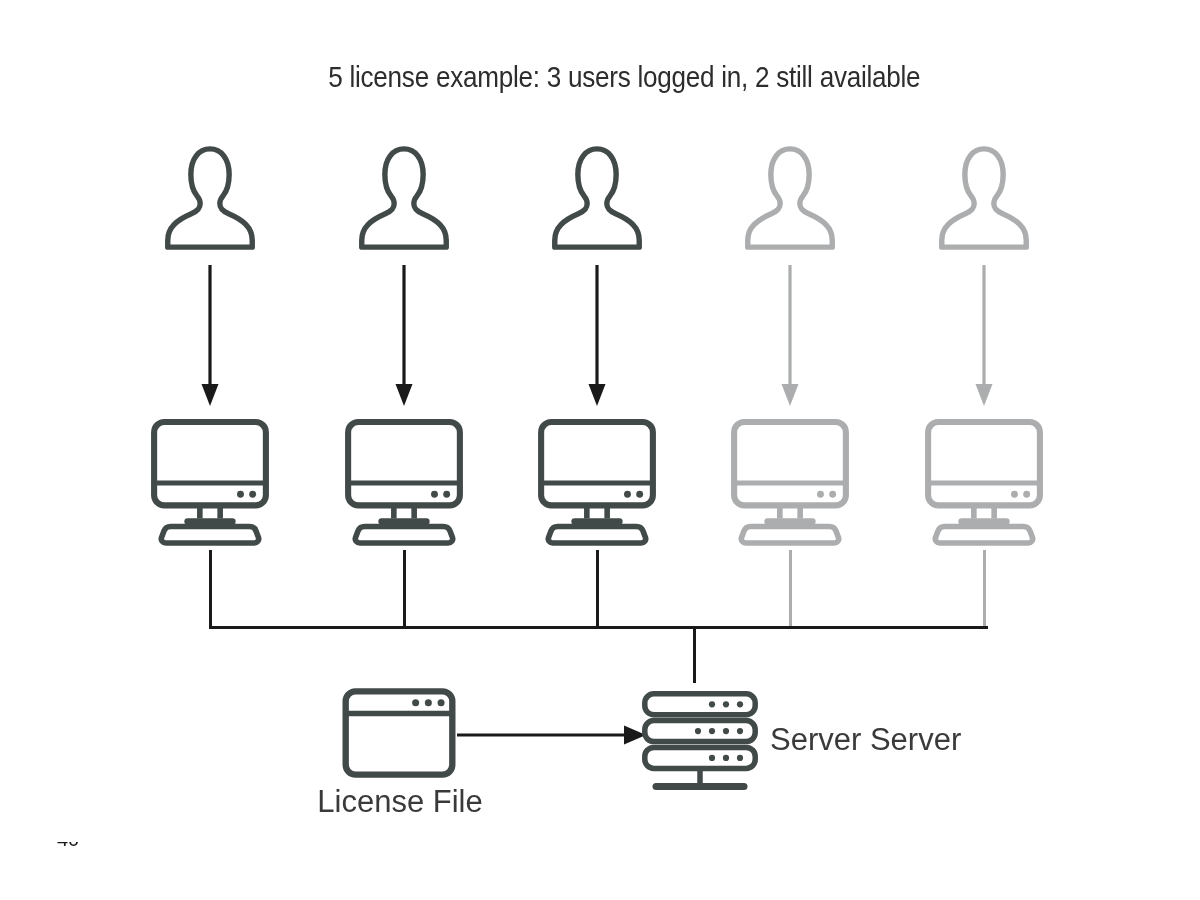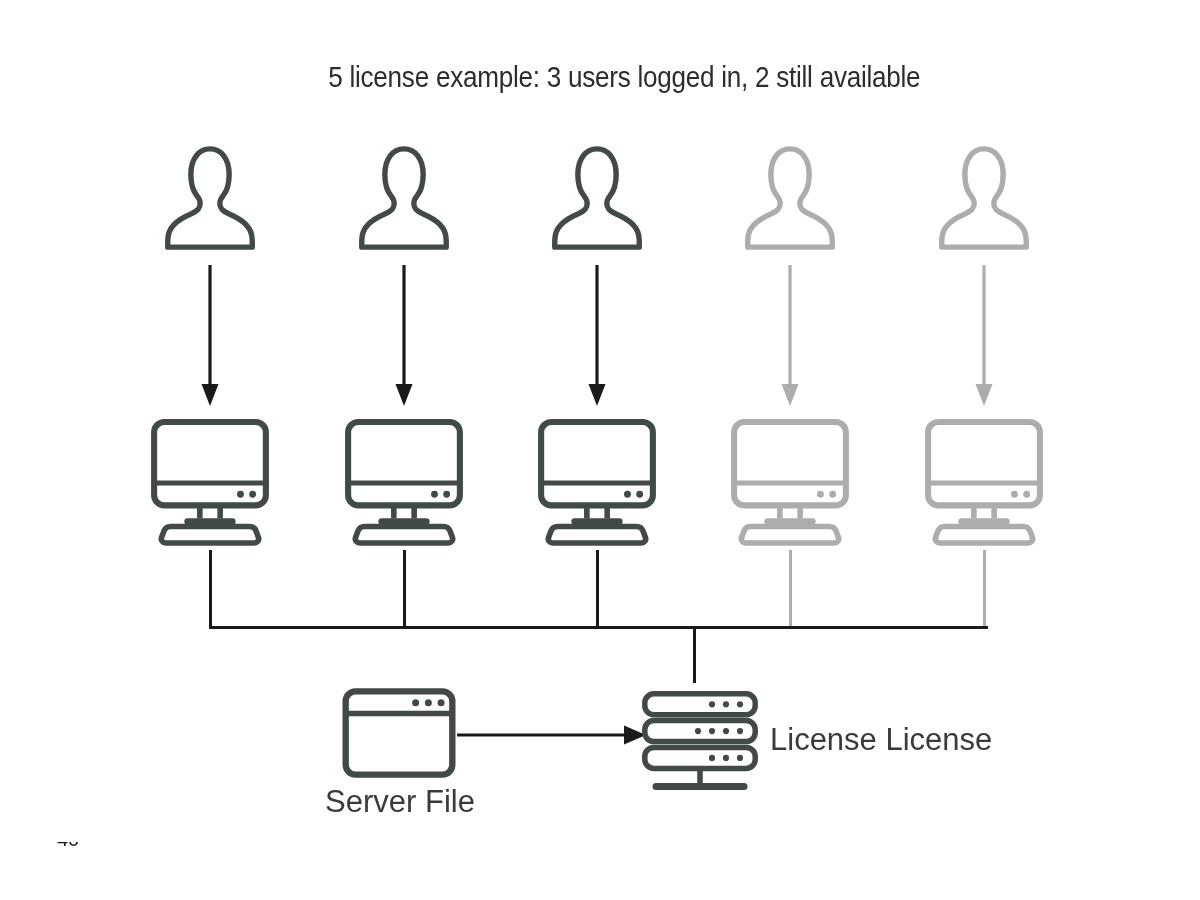--- a/index.html
+++ b/index.html
@@ -258,21 +258,21 @@
   <div class="bus-line" style="background: rgb(26, 26, 26);"></div>
   <div class="server-drop" style="background: rgb(26, 26, 26);"></div>
 
   <svg class="license-file-icon" viewBox="0 0 116 92" width="114" height="90" style="color: rgb(65, 74, 72);">
     <rect x="3.5" y="3.5" width="109" height="85" rx="10" fill="none" stroke="currentColor" stroke-width="6.5"></rect>
     <line x1="4" y1="26" x2="112" y2="26" stroke="currentColor" stroke-width="5.5"></line>
     <circle cx="75" cy="15" r="3.6" fill="currentColor"></circle>
     <circle cx="88" cy="15" r="3.6" fill="currentColor"></circle>
     <circle cx="101" cy="15" r="3.6" fill="currentColor"></circle>
   </svg>
-  <div class="license-file-label" style="color: rgb(58, 58, 58);">Server File</div>
+  <div class="license-file-label" style="color: rgb(58, 58, 58);">License File</div>
 
   <svg class="file-arrow" viewBox="0 0 190 26" width="190" height="26" style="color: rgb(26, 26, 26);">
     <line x1="0" y1="13" x2="170" y2="13" stroke="currentColor" stroke-width="3.2"></line>
     <polygon points="167,3.5 167,22.5 189,13" fill="currentColor"></polygon>
   </svg>
 
   <svg class="license-server-icon" viewBox="0 0 116 102" width="116" height="102" style="color: rgb(65, 74, 72);">
     <rect x="2.8" y="2.8" width="110.4" height="21" rx="9" fill="none" stroke="currentColor" stroke-width="5.5"></rect>
     <rect x="2.8" y="29.6" width="110.4" height="21" rx="9" fill="none" stroke="currentColor" stroke-width="5.5"></rect>
     <rect x="2.8" y="56.4" width="110.4" height="21" rx="9" fill="none" stroke="currentColor" stroke-width="5.5"></rect>
@@ -282,19 +282,19 @@
     <circle cx="56" cy="40.1" r="3.1" fill="currentColor"></circle>
     <circle cx="70" cy="40.1" r="3.1" fill="currentColor"></circle>
     <circle cx="84" cy="40.1" r="3.1" fill="currentColor"></circle>
     <circle cx="98" cy="40.1" r="3.1" fill="currentColor"></circle>
     <circle cx="70" cy="66.9" r="3.1" fill="currentColor"></circle>
     <circle cx="84" cy="66.9" r="3.1" fill="currentColor"></circle>
     <circle cx="98" cy="66.9" r="3.1" fill="currentColor"></circle>
     <line x1="58" y1="78" x2="58" y2="93" stroke="currentColor" stroke-width="5.5"></line>
     <line x1="14" y1="95.5" x2="102" y2="95.5" stroke="currentColor" stroke-width="7" stroke-linecap="round"></line>
   </svg>
-  <div class="license-server-label" style="color: rgb(58, 58, 58);">License License</div>
+  <div class="license-server-label" style="color: rgb(58, 58, 58);">Server Server</div>
 
   <div class="page-fragment">
     <span>40</span>
   </div>
 
 </div>
 
 </body></html>

